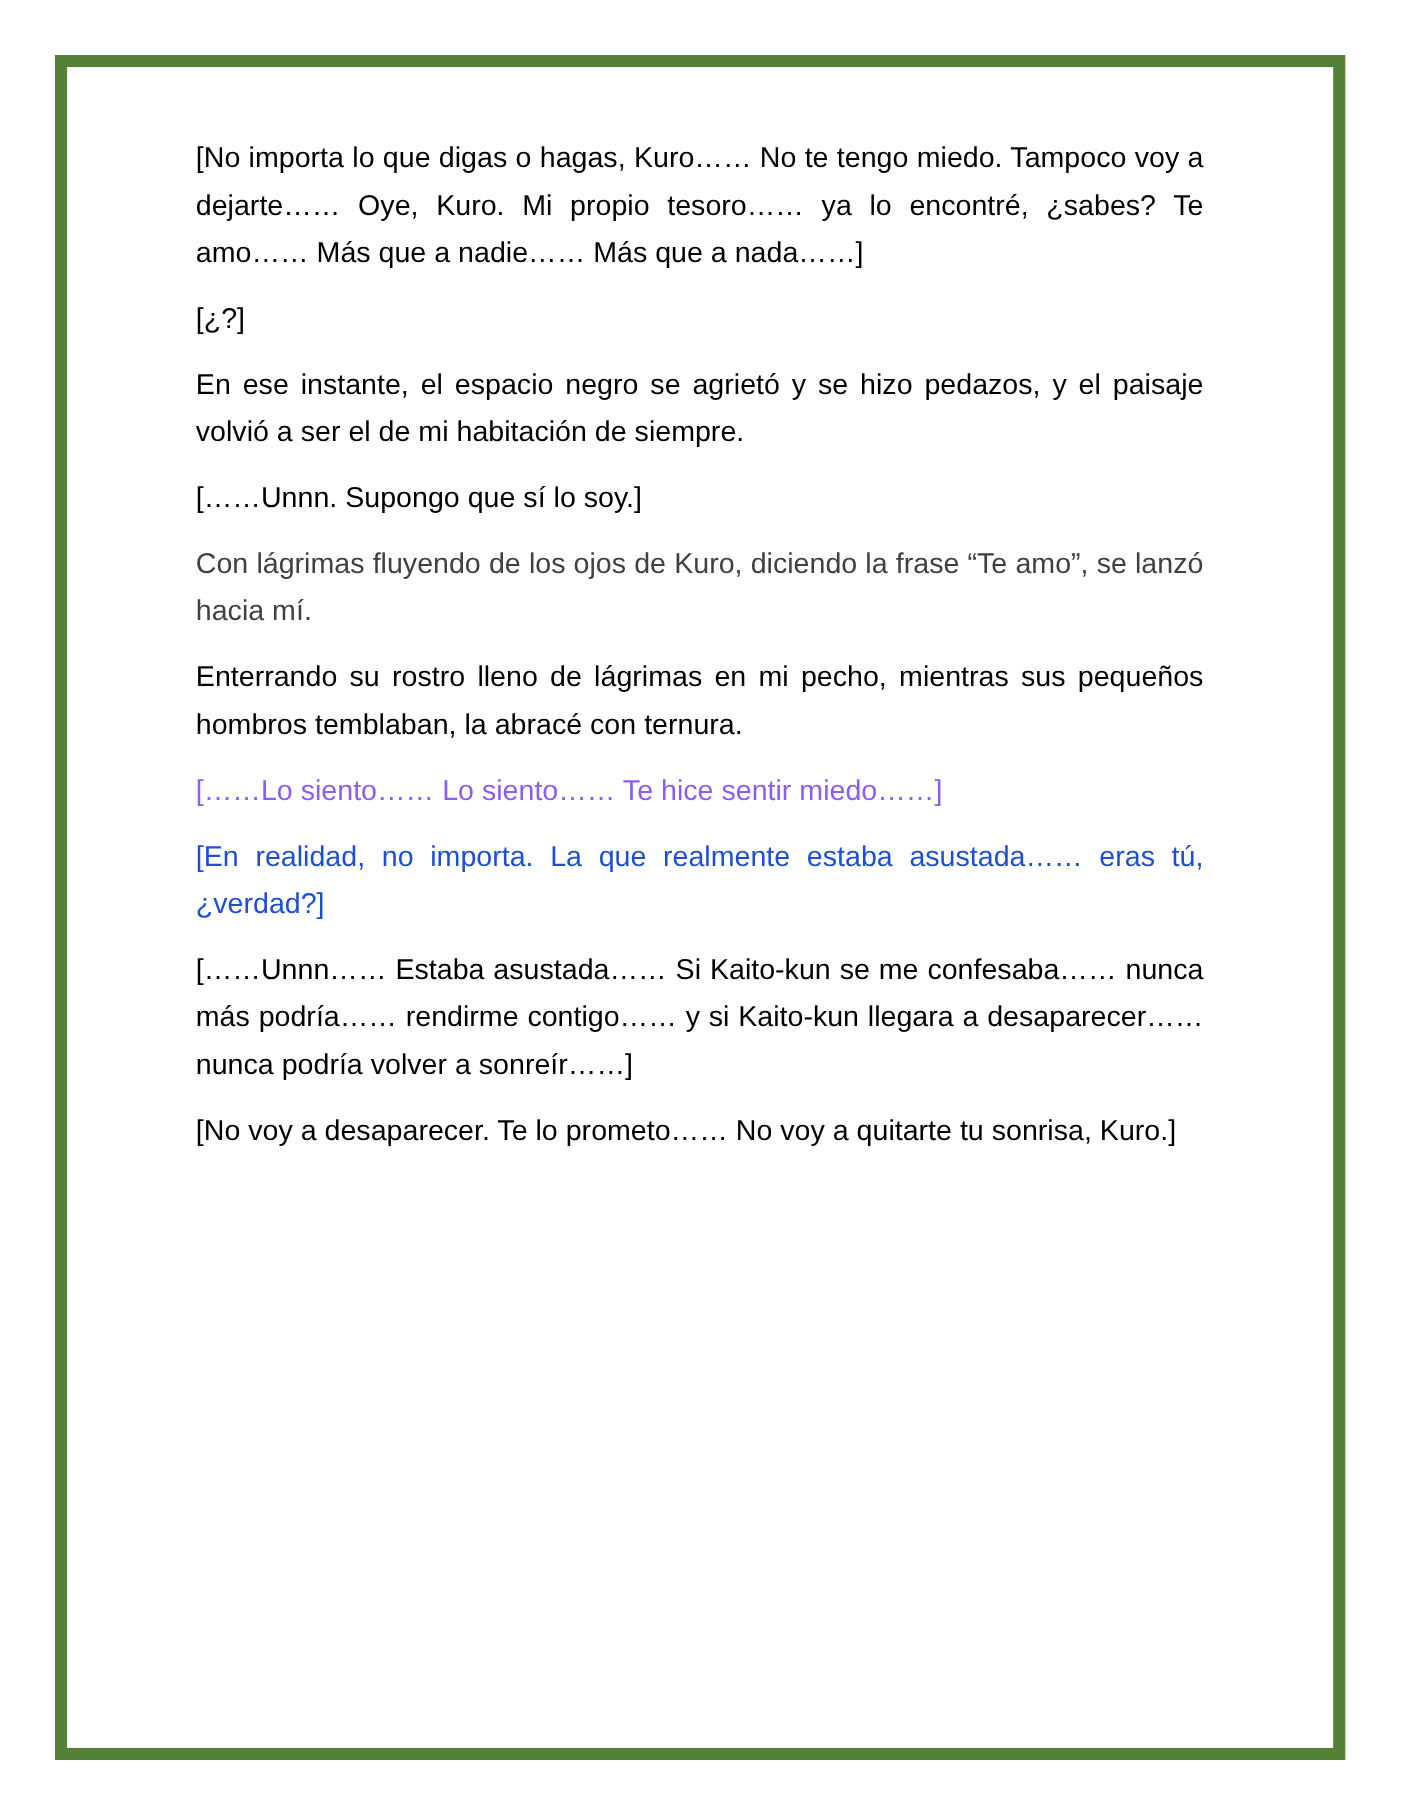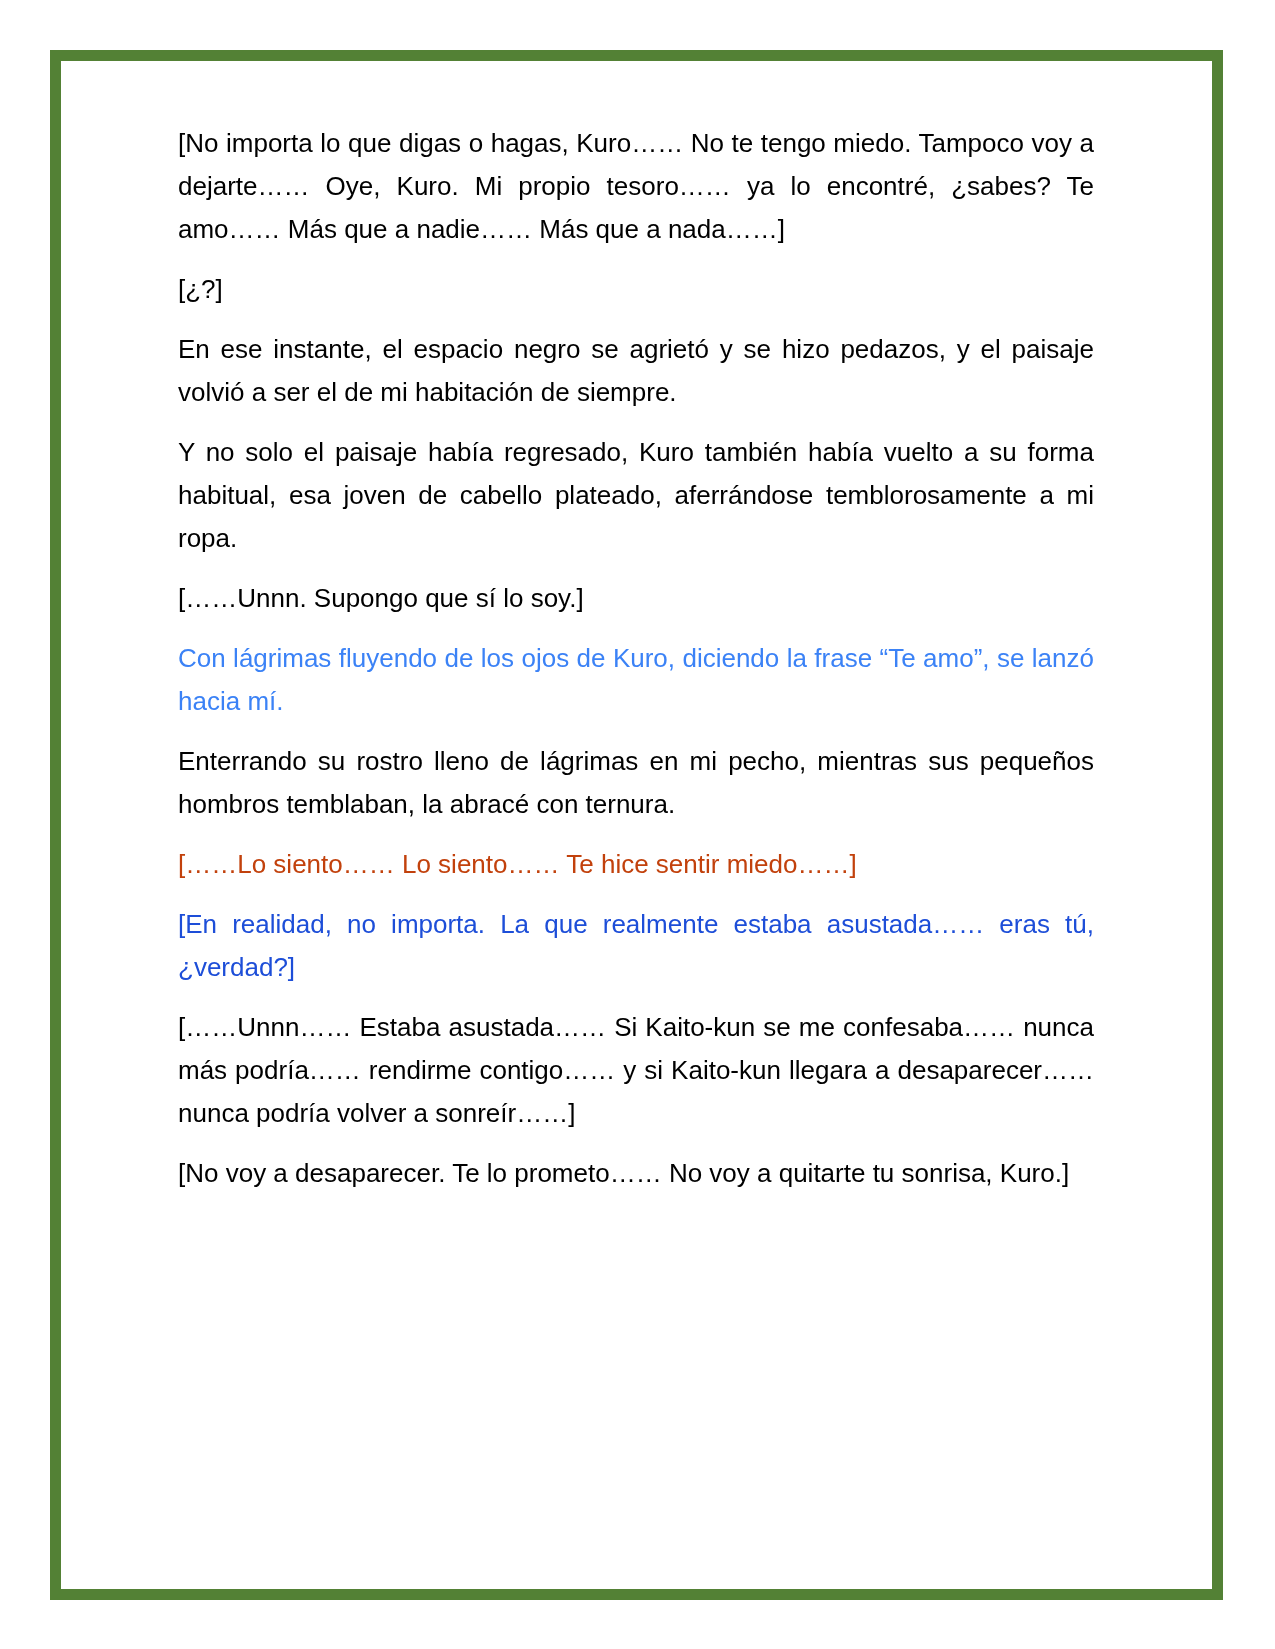--- a/index.html
+++ b/index.html
@@ -41,22 +41,21 @@
   }
 </style>
 </head>
 <body>
 
 <div class="page-frame" style="border-color: rgb(83, 129, 53); background: rgb(255, 255, 255);">
   <div class="doc-body">
     <p style="color: rgb(0, 0, 0);">[No importa lo que digas o hagas, Kuro…… No te tengo miedo. Tampoco voy a dejarte…… Oye, Kuro. Mi propio tesoro…… ya lo encontré, ¿sabes? Te amo…… Más que a nadie…… Más que a nada……]</p>
     <p style="color: rgb(0, 0, 0);">[¿?]</p>
     <p style="color: rgb(0, 0, 0);">En ese instante, el espacio negro se agrietó y se hizo pedazos, y el paisaje volvió a ser el de mi habitación de siempre.</p>
-    <p style="color: rgb(0, 0, 0);">Y no solo el paisaje había regresado, Kuro también había vuelto a su forma habitual, esa joven de cabello plateado, aferrándose temblorosamente a mi ropa.</p>
     <p style="color: rgb(0, 0, 0);">[……Unnn. Supongo que sí lo soy.]</p>
-    <p style="color: #3b82f6;">Con lágrimas fluyendo de los ojos de Kuro, diciendo la frase “Te amo”, se lanzó hacia mí.</p>
+    <p style="color: #404040;">Con lágrimas fluyendo de los ojos de Kuro, diciendo la frase “Te amo”, se lanzó hacia mí.</p>
     <p style="color: rgb(0, 0, 0);">Enterrando su rostro lleno de lágrimas en mi pecho, mientras sus pequeños hombros temblaban, la abracé con ternura.</p>
-    <p style="color: #c2410c;">[……Lo siento…… Lo siento…… Te hice sentir miedo……]</p>
+    <p style="color: #8b5cf6;">[……Lo siento…… Lo siento…… Te hice sentir miedo……]</p>
     <p style="color: #1d4ed8;">[En realidad, no importa. La que realmente estaba asustada…… eras tú, ¿verdad?]</p>
     <p style="color: rgb(0, 0, 0);">[……Unnn…… Estaba asustada…… Si Kaito-kun se me confesaba…… nunca más podría…… rendirme contigo…… y si Kaito-kun llegara a desaparecer…… nunca podría volver a sonreír……]</p>
     <p style="color: rgb(0, 0, 0);">[No voy a desaparecer. Te lo prometo…… No voy a quitarte tu sonrisa, Kuro.]</p>
   </div>
 </div>
 
 </body></html>

